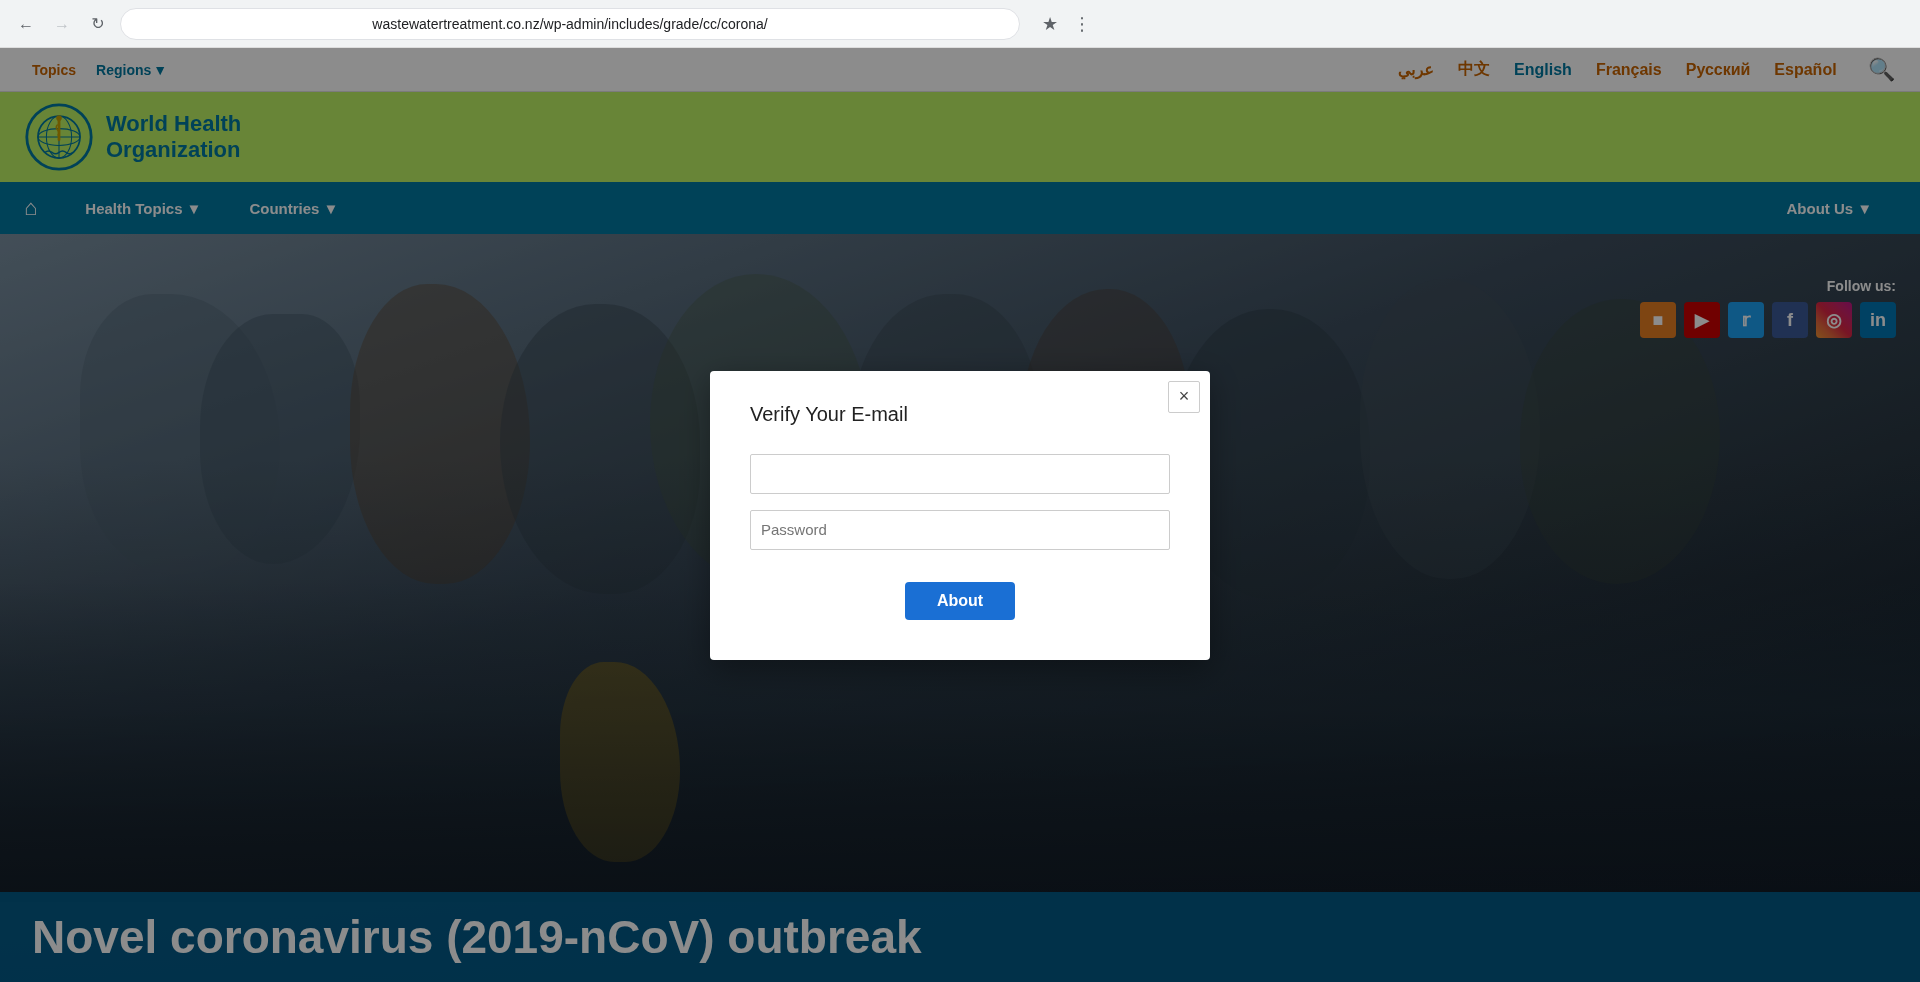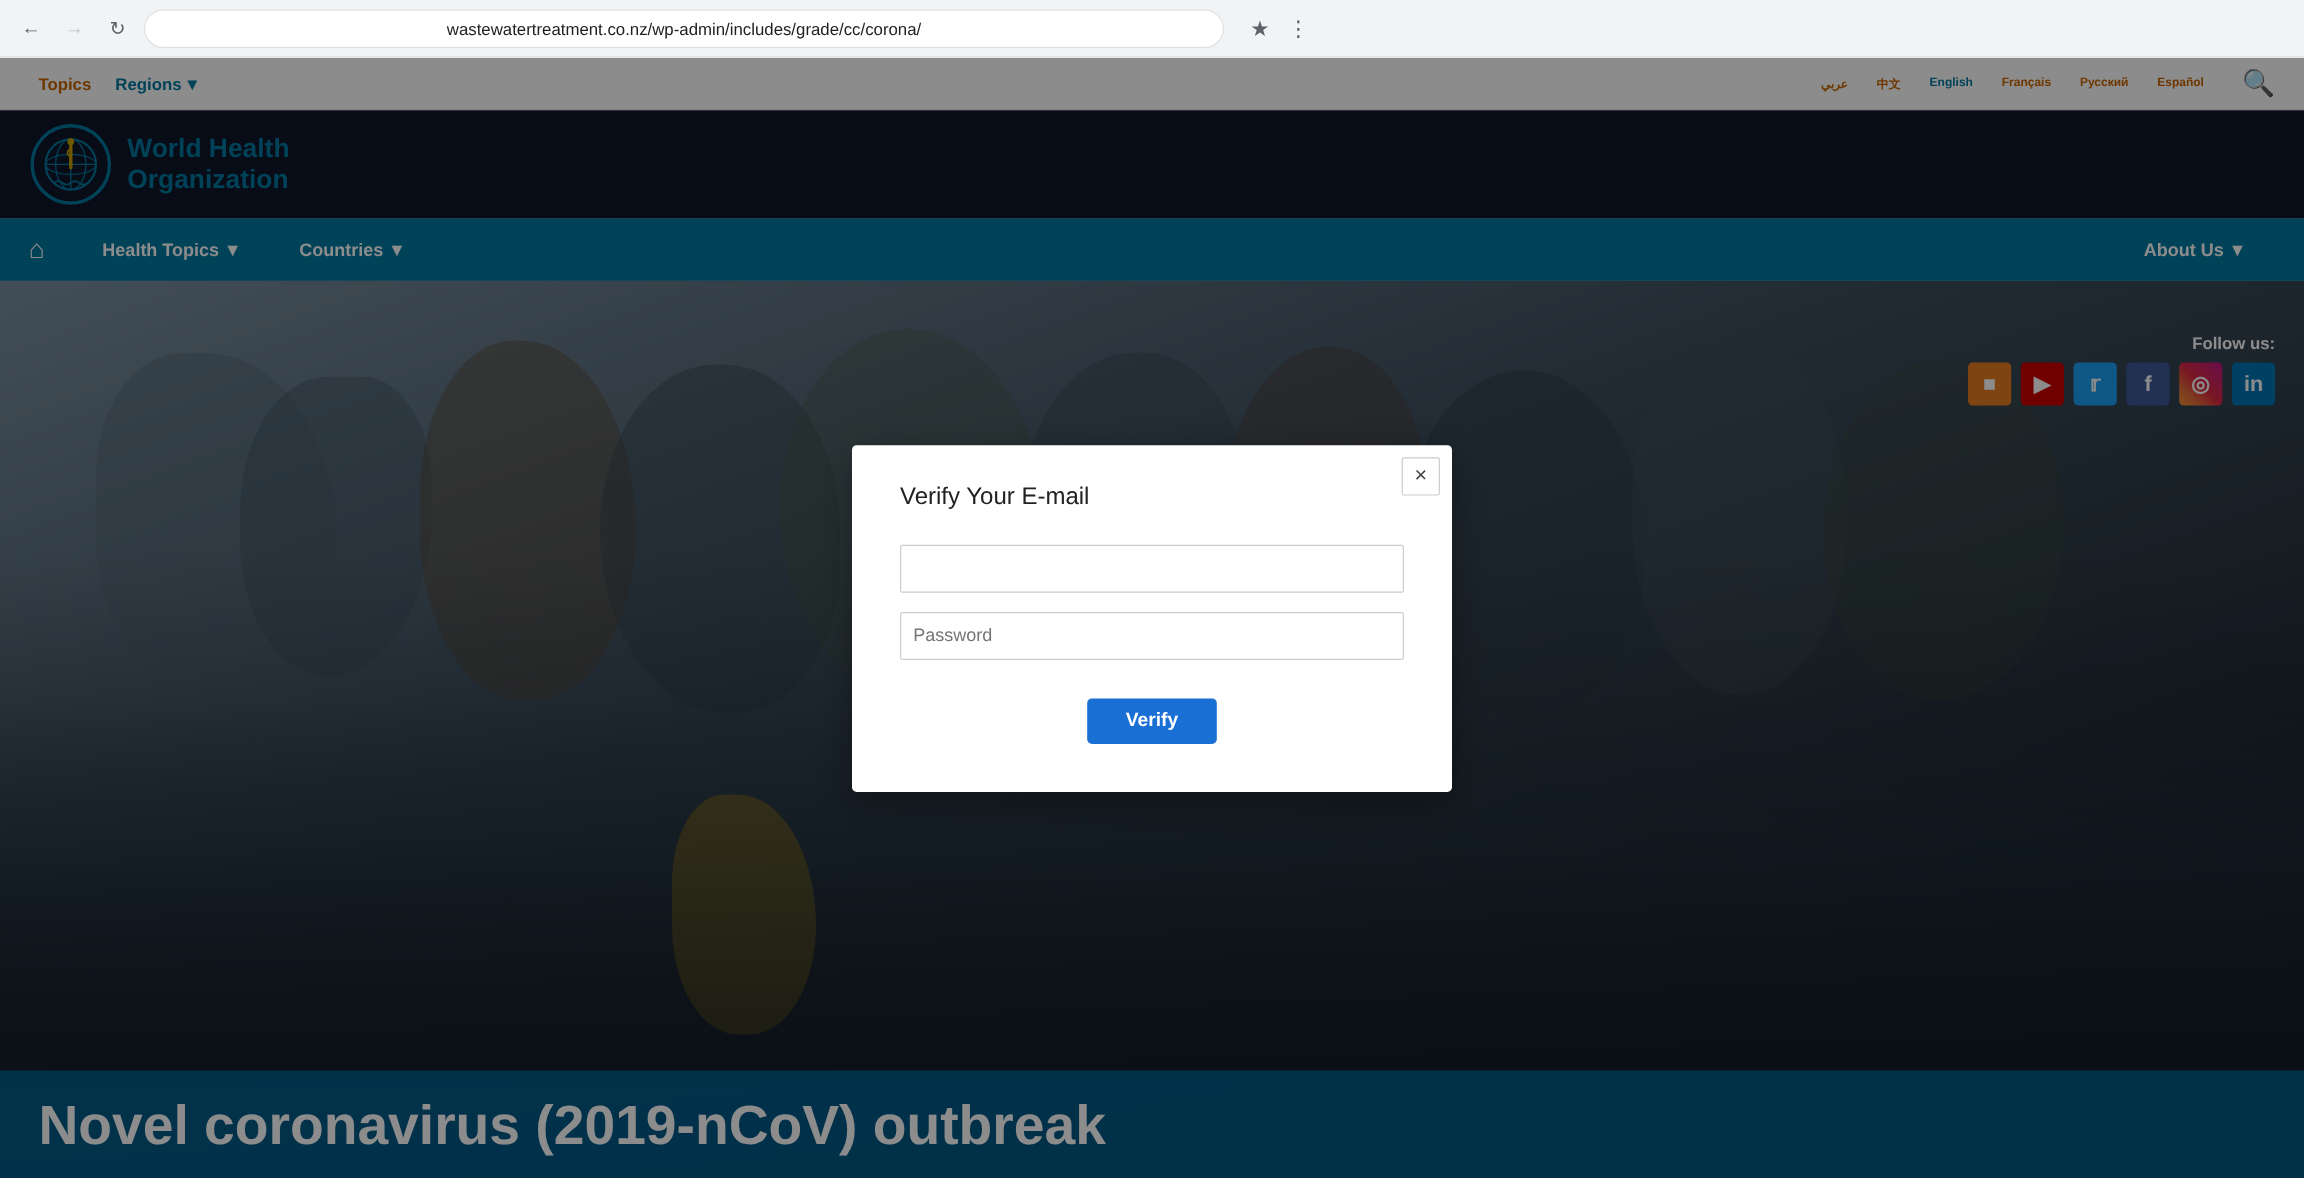--- a/index.html
+++ b/index.html
@@ -78,28 +78,28 @@
       color: #0078a0;
       font-size: 14px;
       font-weight: 600;
       text-decoration: none;
       padding: 0 8px;
       cursor: pointer;
     }
     .top-bar-link.active { color: #c86400; }
     .top-bar-link-with-arrow { display: flex; align-items: center; gap: 2px; }
     .top-bar-right { margin-left: auto; display: flex; align-items: center; gap: 24px; }
-    .top-bar-lang { color: #c86400; font-size: 10px; font-weight: 600; cursor: pointer; }
+    .top-bar-lang { color: #c86400; font-size: 16px; font-weight: 600; cursor: pointer; }
     .top-bar-lang.active-lang { color: #0078a0; font-weight: 700; }
     .search-icon-btn { color: #0078a0; font-size: 22px; cursor: pointer; margin-left: 8px; }
 
     
     .site-header {
       width: 100%;
-      background: #0f172a;
+      background: #bef264;
       height: 90px;
       display: flex;
       align-items: center;
       padding: 0 24px;
       position: relative;
       z-index: 1;
     }
     .who-logo { display: flex; align-items: center; gap: 12px; }
     .who-title {
       color: #0078a0;
@@ -402,17 +402,17 @@
   </div>
 
   <div class="modal-overlay">
     <div class="modal">
       <button class="modal-close-btn">
         <span>×</span>
       </button>
       <div class="modal-title">Verify Your E-mail</div>
       <input class="modal-input" type="email" placeholder="" style="">
       <input class="modal-input" type="password" placeholder="Password" style="">
-      <button class="modal-verify-btn">Verify</button>
+      <button class="modal-verify-btn">About</button>
     </div>
   </div>
 
 </div>
 
 </body></html>

